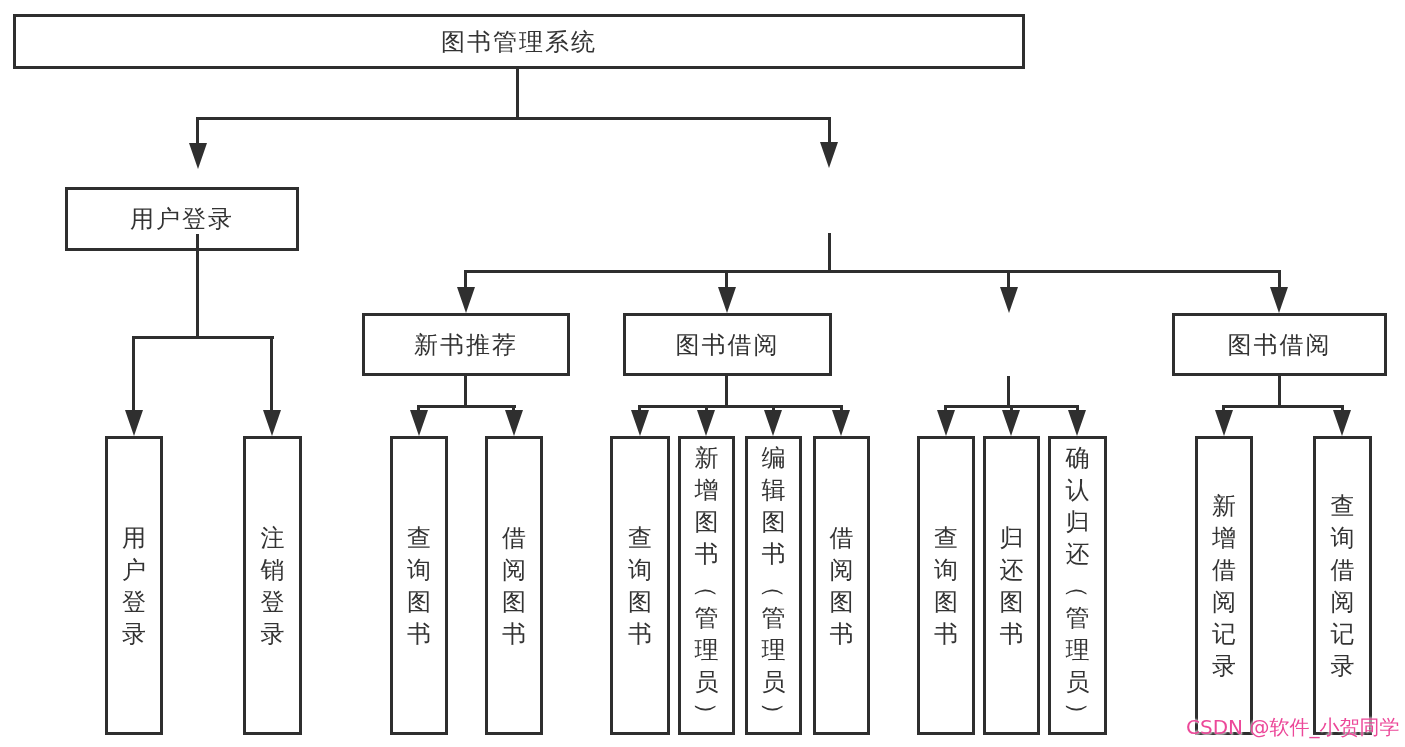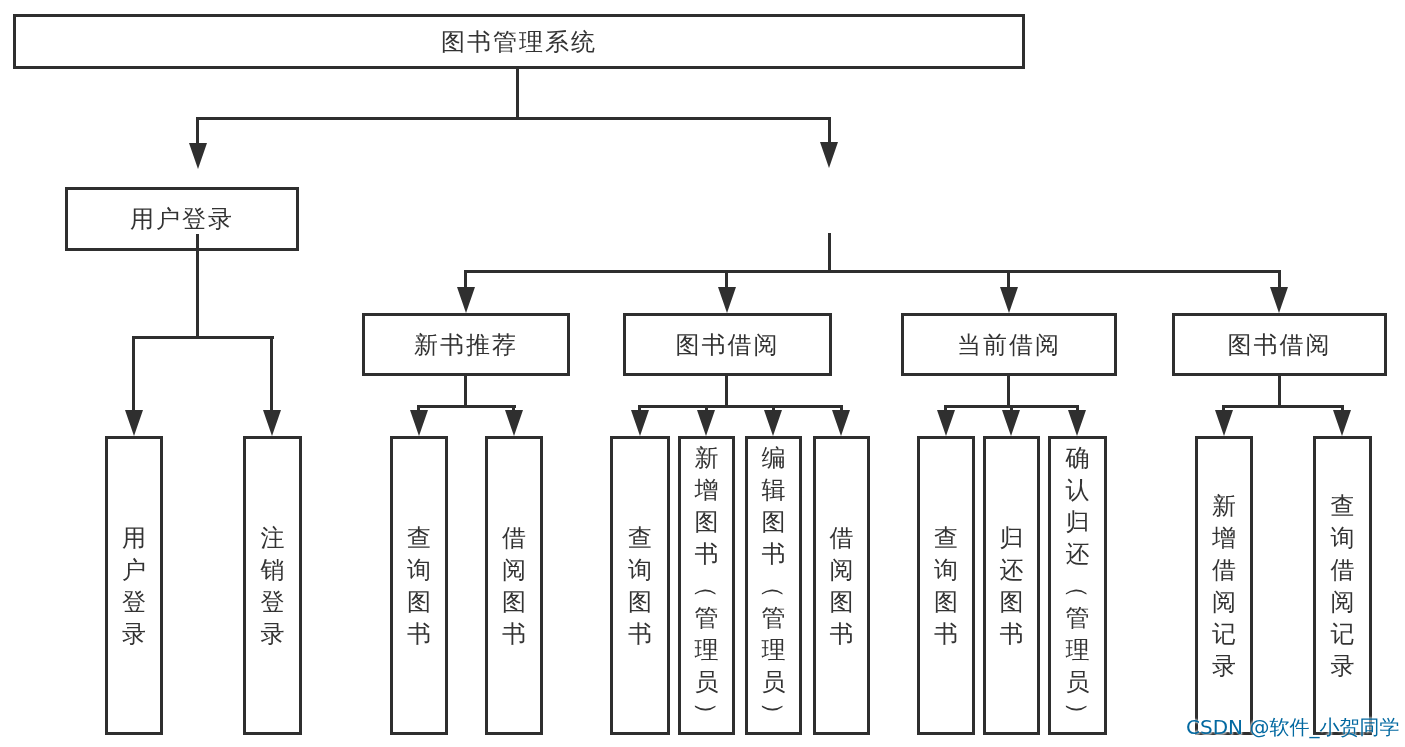--- a/index.html
+++ b/index.html
@@ -22,21 +22,21 @@
   .vrot  { transform:rotate(90deg); }
   .hline { position:absolute; height:3px; background:#2f2f2f; }
   .vline { position:absolute; width:3px;  background:#2f2f2f; }
   .arrow {
     position:absolute; width:0; height:0;
     border-left:9px solid transparent; border-right:9px solid transparent;
     border-top:26px solid #2f2f2f;
   }
   .watermark {
     position:absolute; left:1186px; top:714px; font-size:20px;
-    color:#0369a1; white-space:nowrap; z-index:10;
+    color:#ec4899; white-space:nowrap; z-index:10;
     text-shadow:1px 1px 2px rgba(255,255,255,0.9), -1px -1px 2px rgba(255,255,255,0.9);
   }
 </style>
 </head>
 <body>
 
 <div class="canvas">
 
   <div class="box" style="left:13px;top:14px;width:1012px;height:55px;">
     <span class="hlabel">图书管理系统</span>
@@ -71,23 +71,20 @@
   <div class="arrow" style="left:1000px;top:287px;"></div>
   <div class="vline" style="left:1278px;top:270px;height:20px;"></div>
   <div class="arrow" style="left:1270px;top:287px;"></div>
 
   <div class="box" style="left:362px;top:313px;width:208px;height:63px;">
     <span class="hlabel">新书推荐</span>
   </div>
   <div class="box" style="left:623px;top:313px;width:209px;height:63px;">
     <span class="hlabel">图书借阅</span>
   </div>
-  <div class="box" style="left:901px;top:313px;width:216px;height:63px;">
-    <span class="hlabel">当前借阅</span>
-  </div>
   <div class="box" style="left:1172px;top:313px;width:215px;height:63px;">
     <span class="hlabel">图书借阅</span>
   </div>
 
   <div class="vline" style="left:464px;top:376px;height:32px;"></div>
   <div class="vline" style="left:725px;top:376px;height:32px;"></div>
   <div class="vline" style="left:1007px;top:376px;height:32px;"></div>
   <div class="vline" style="left:1278px;top:376px;height:32px;"></div>
 
   <div class="hline" style="left:417px;top:405px;width:99px;"></div>

